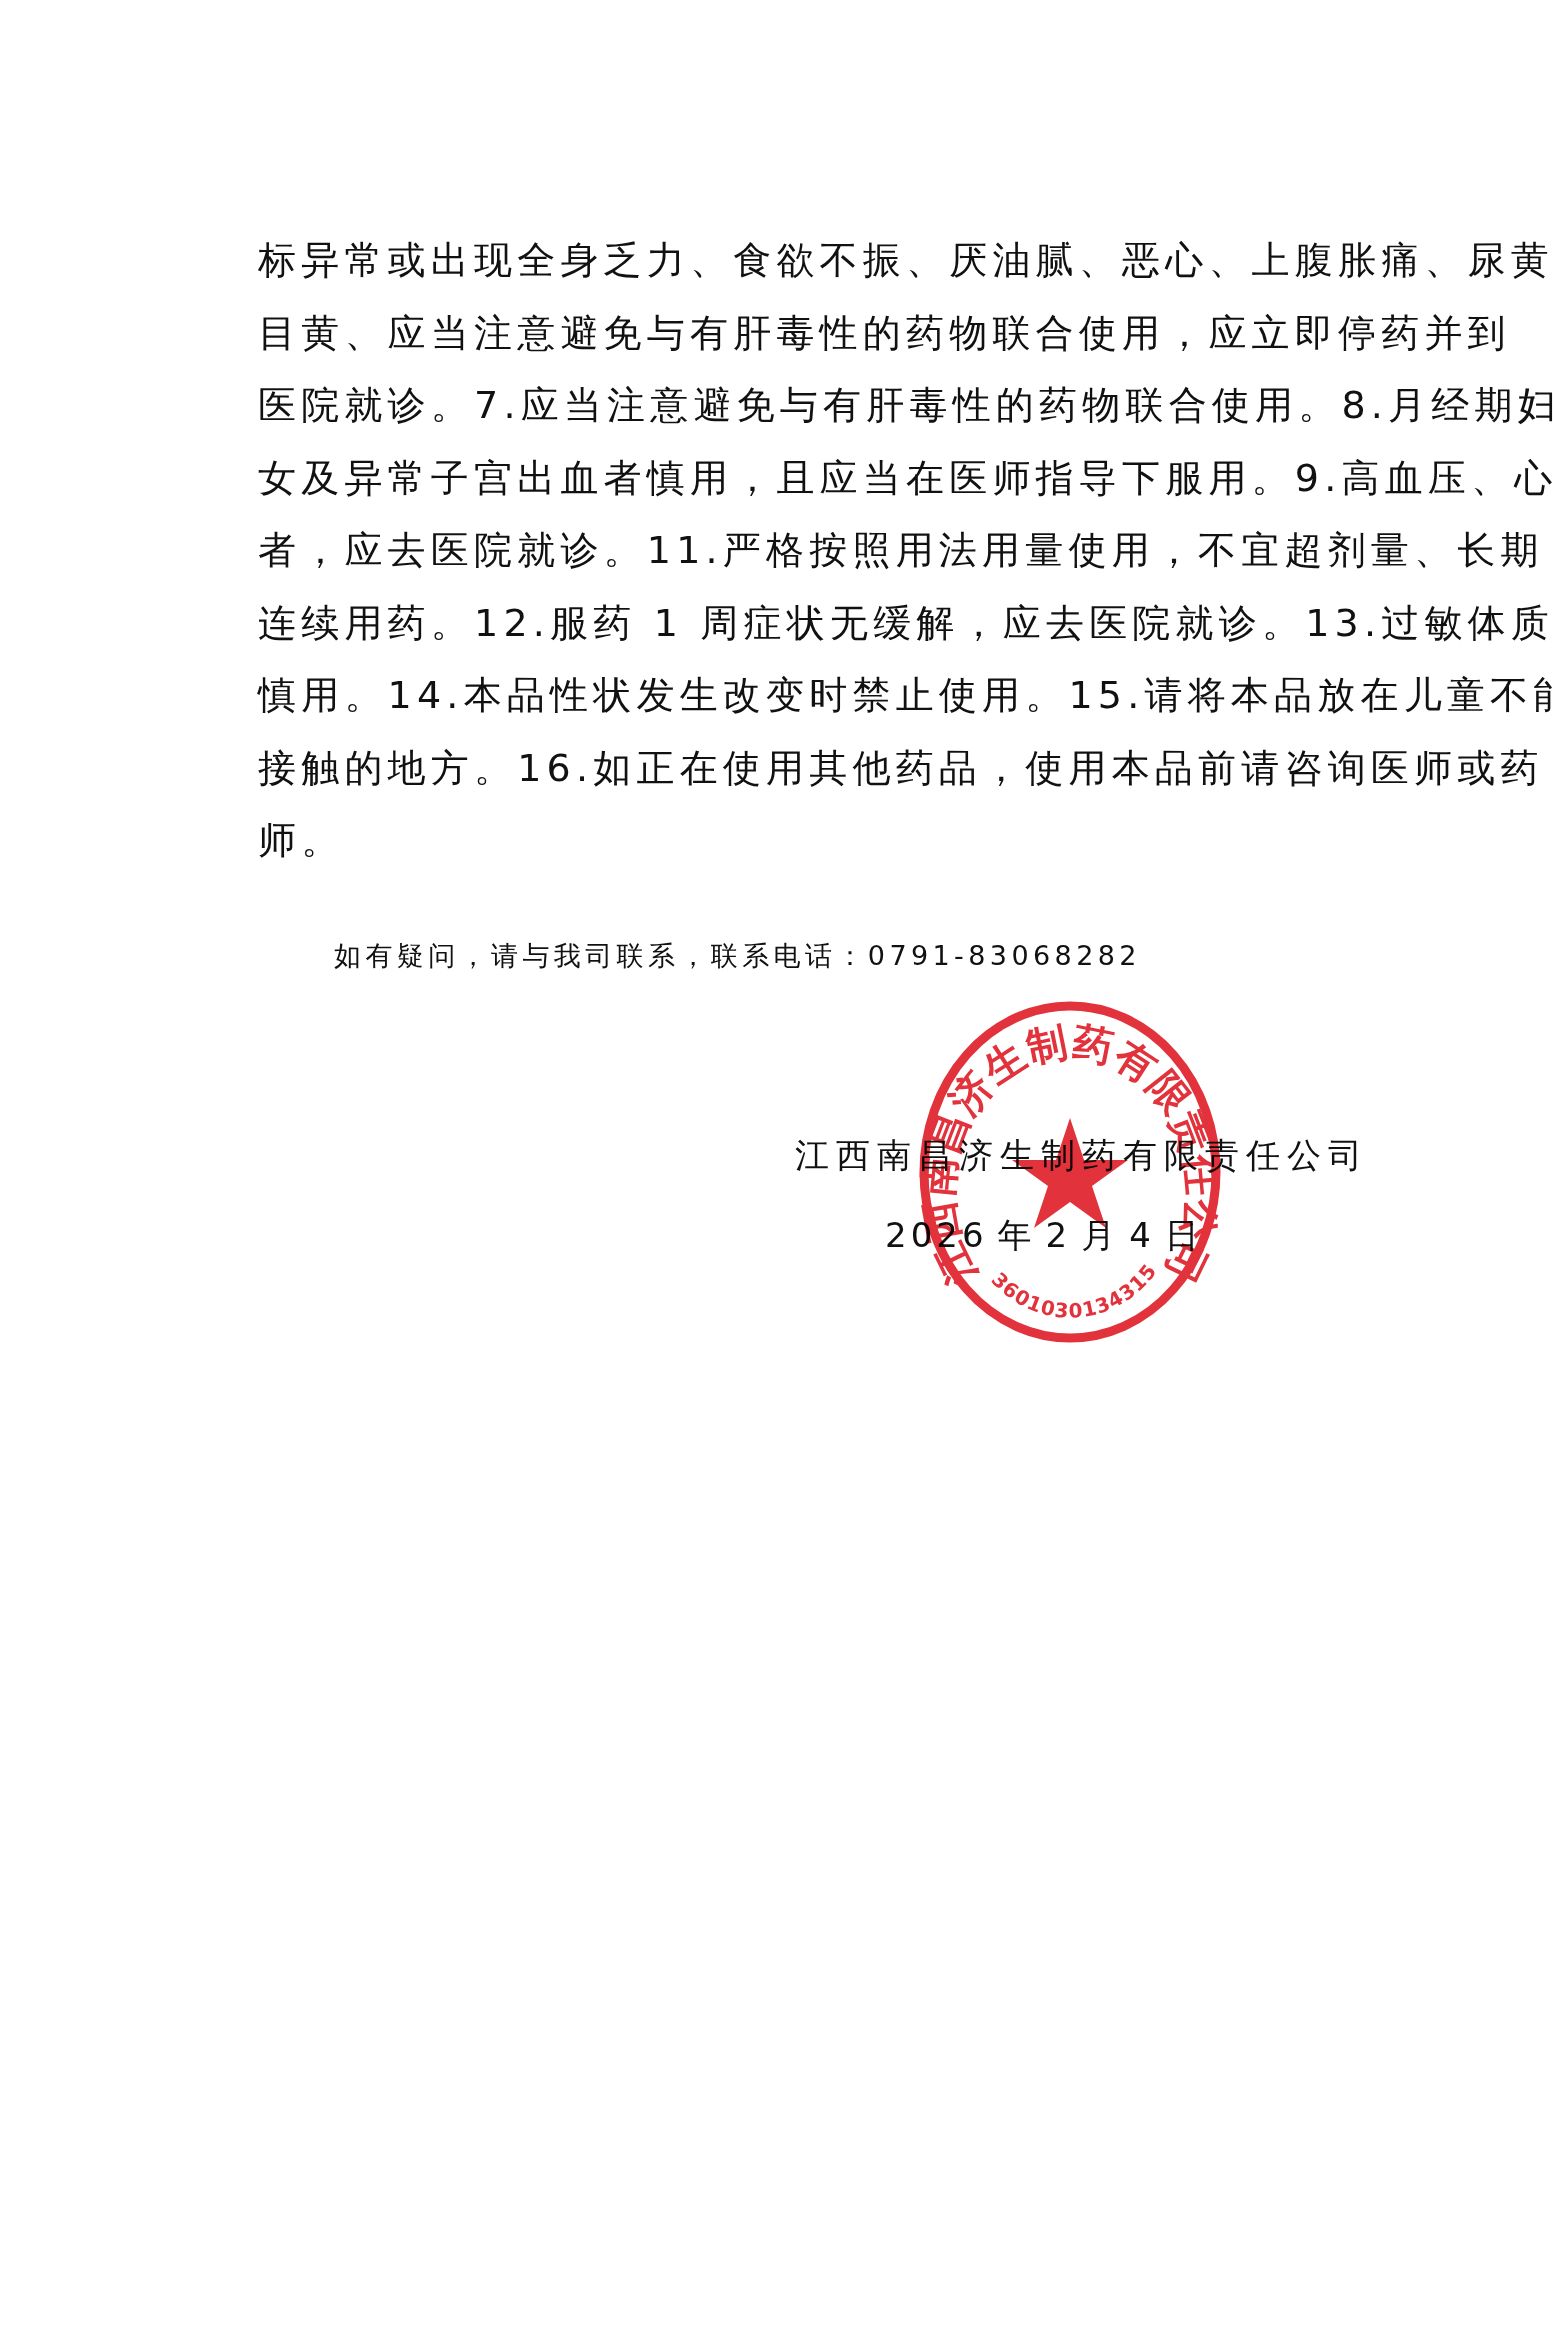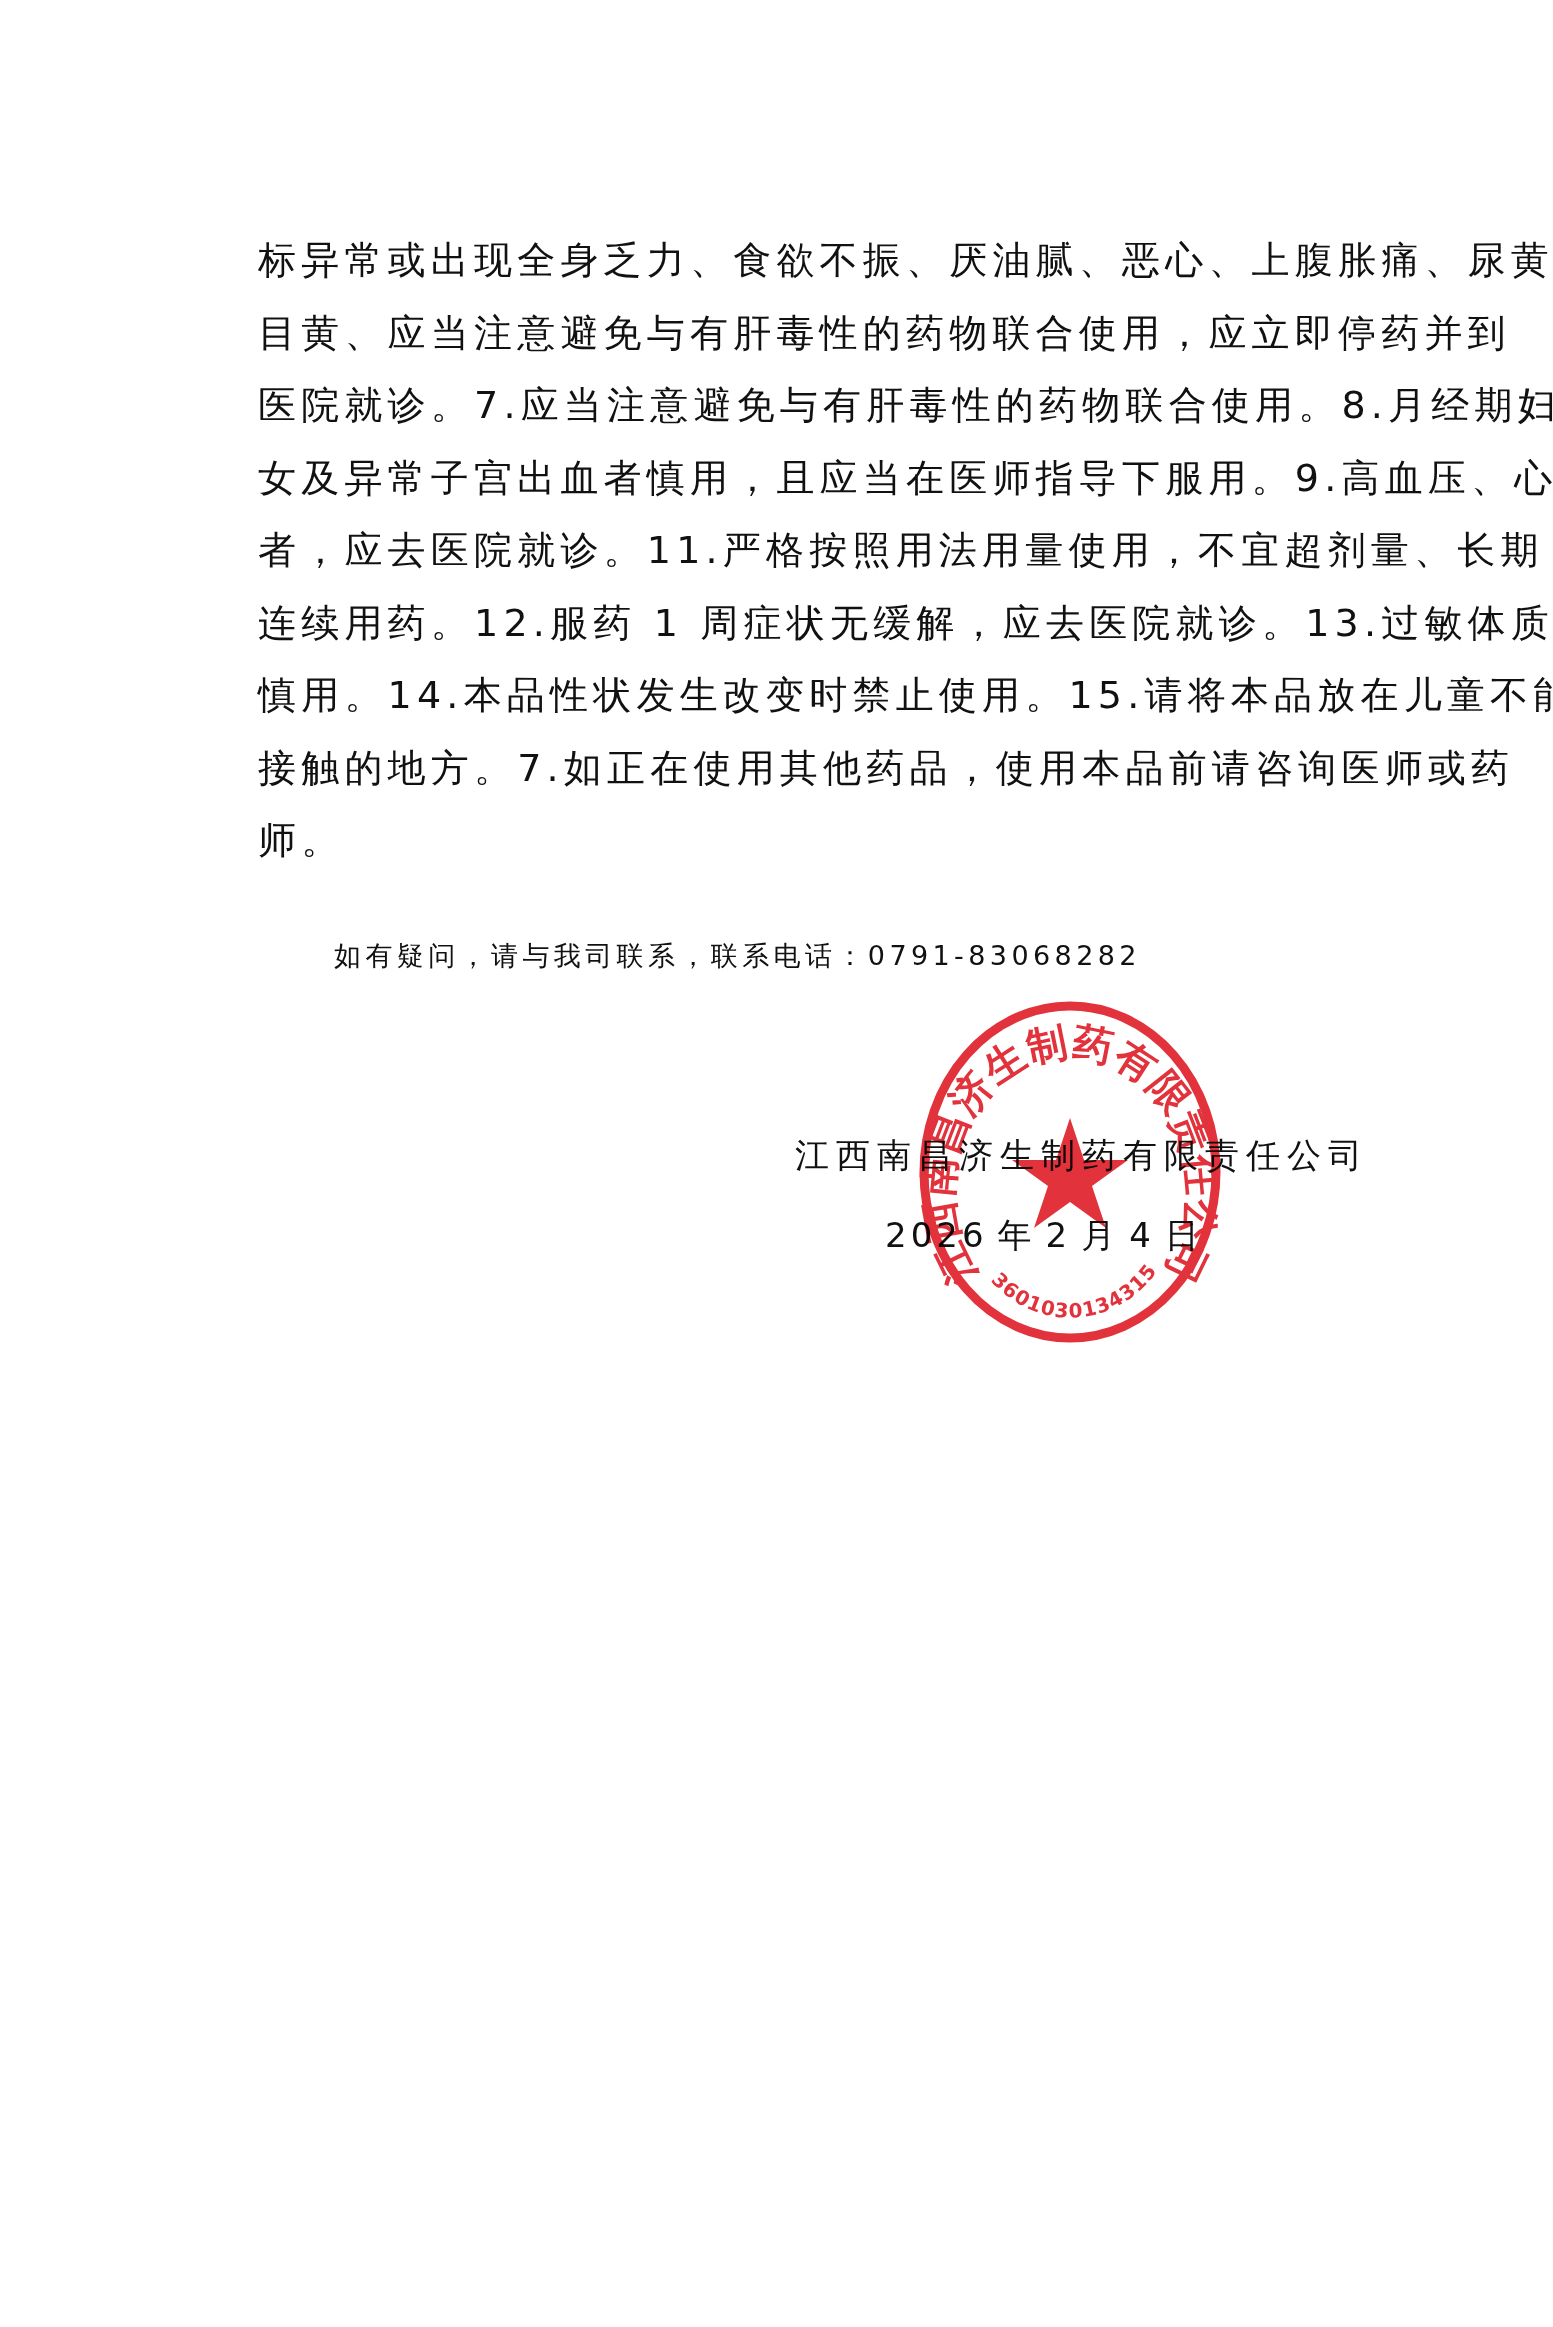--- a/index.html
+++ b/index.html
@@ -87,21 +87,21 @@
 <div class="page">
 
   <div class="body-text">
     <div class="line">标异常或出现全身乏力、食欲不振、厌油腻、恶心、上腹胀痛、尿黄、</div>
     <div class="line">目黄、应当注意避免与有肝毒性的药物联合使用，应立即停药并到</div>
     <div class="line">医院就诊。7.应当注意避免与有肝毒性的药物联合使用。8.月经期妇</div>
     <div class="line">女及异常子宫出血者慎用，且应当在医师指导下服用。9.高血压、心</div>
     <div class="line">者，应去医院就诊。11.严格按照用法用量使用，不宜超剂量、长期</div>
     <div class="line">连续用药。12.服药 1 周症状无缓解，应去医院就诊。13.过敏体质者</div>
     <div class="line">慎用。14.本品性状发生改变时禁止使用。15.请将本品放在儿童不能</div>
-    <div class="line">接触的地方。7.如正在使用其他药品，使用本品前请咨询医师或药</div>
+    <div class="line">接触的地方。16.如正在使用其他药品，使用本品前请咨询医师或药</div>
     <div class="line last">师。</div>
   </div>
 
   <div class="contact">如有疑问，请与我司联系，联系电话：0791-83068282</div>
 
   <div class="signature">江西南昌济生制药有限责任公司</div>
 
   <div class="date">
     <span>2026</span><span>年</span><span>2</span><span>月</span><span>4</span><span>日</span>
   </div>

